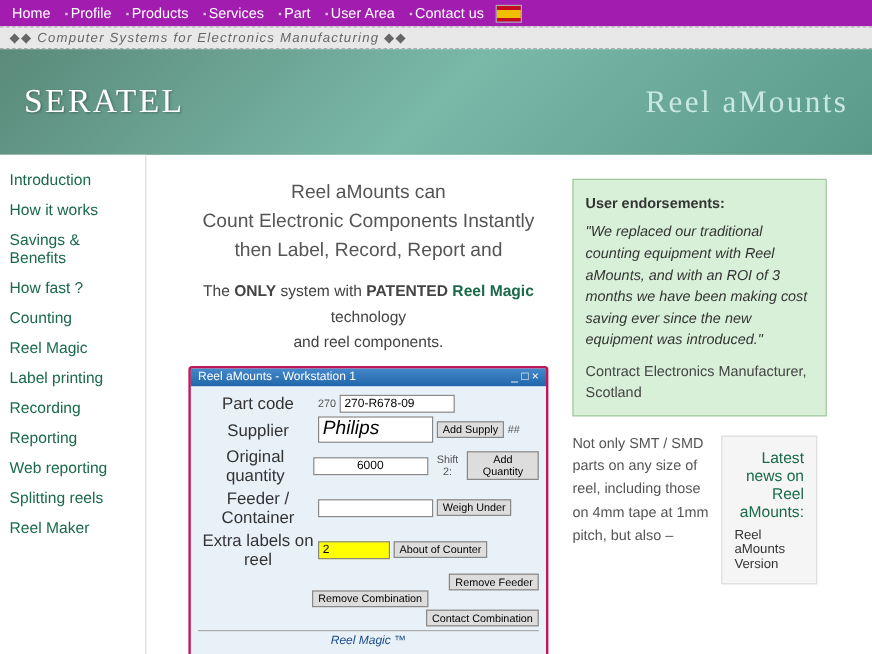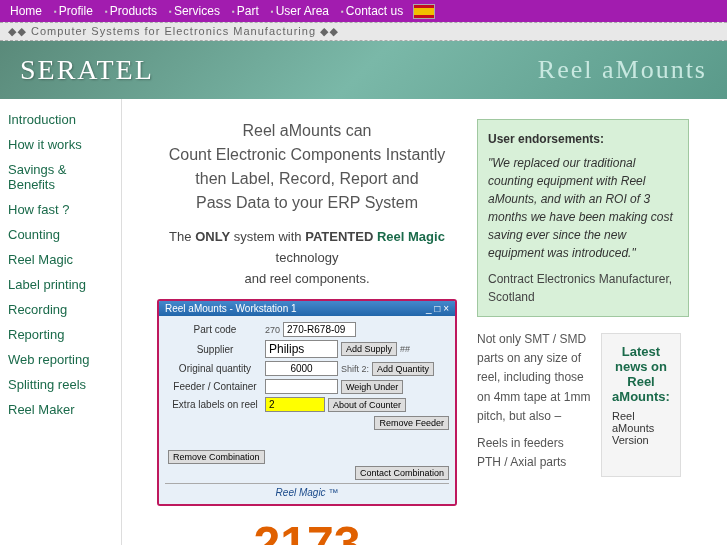--- a/index.html
+++ b/index.html
@@ -52,21 +52,21 @@
       font-size: 11px;
       color: #666;
       border-top: 1px dashed #aaa;
       border-bottom: 1px dashed #aaa;
       letter-spacing: 1px;
     }
 
     
     #header-banner {
       background: linear-gradient(135deg, #5a8a7a 0%, #7ab8a8 50%, #5a9a8a 100%);
-      padding: 13px 20px;
+      padding: 28px 20px;
       display: flex;
       align-items: center;
       justify-content: space-between;
     }
     #header-banner .site-title {
       font-size: 28px;
       color: #fff;
       font-family: serif;
       letter-spacing: 2px;
       text-shadow: 1px 1px 2px rgba(0,0,0,0.3);
@@ -158,24 +158,24 @@
 
     
     #bottom-right-panel {
       background: #f5f5f5;
       border: 1px solid #ddd;
       padding: 10px;
       margin: 8px 8px 0 0;
       font-size: 12px;
     }
     #bottom-right-panel .latest-news-title {
-      font-weight: bold;
+      font-weight: normal;
       color: #1a6a4a;
       font-size: 13px;
-      text-align: center;
+      text-align: right;
     }
 
     
     #app-screenshot {
       background: #c0d8f0;
       border: 2px solid #be185d;
       border-radius: 3px;
       padding: 0;
       margin: 10px 0;
       width: 300px;
@@ -196,28 +196,28 @@
     }
     .form-row {
       display: flex;
       align-items: center;
       margin-bottom: 3px;
       font-size: 10px;
     }
     .form-label {
       width: 100px;
       color: #333;
-      font-size: 10px;
+      font-size: 14px;
     }
     .form-input {
       background: #fff;
       border: 1px solid #888;
       padding: 1px 3px;
       font-size: 10px;
-      width: 73px;
+      width: 96px;
     }
     .form-input-value {
       background: #fff;
       border: 1px solid #888;
       padding: 1px 3px;
       font-size: 10px;
       width: 60px;
     }
     .btn-small {
       background: #ddd;
@@ -268,21 +268,21 @@
   <a class="nav-item">Home</a>
   <a class="nav-item">Profile</a>
   <a class="nav-item">Products</a>
   <a class="nav-item">Services</a>
   <a class="nav-item">Part</a>
   <a class="nav-item">User Area</a>
   <a class="nav-item">Contact us</a>
   <span class="flag-es"></span>
 </div>
 
-<div id="subtitle-bar">◆◆ <span style="letter-spacing:1px;">Computer Systems for Electronics Manufacturing</span> ◆◆</div>
+<div id="subtitle-bar">◆◆ <span style="font-style:italic; letter-spacing:1px;">Computer Systems for Electronics Manufacturing</span> ◆◆</div>
 
 <div id="header-banner">
   <span class="site-title">SERATEL</span>
   <span class="page-title">Reel aMounts</span>
 </div>
 
 <div id="main-layout">
 
   <div id="sidebar">
     <a class="sidebar-link">Introduction</a>
@@ -301,21 +301,20 @@
 
   <div id="main-content">
 
     <div style="display:flex; gap:0;">
 
       <div id="hero-section">
         <div class="hero-title">
           <span>Reel aMounts can</span><br>
           <span>Count Electronic Components Instantly</span><br>
           <span>then Label, Record, Report and</span><br>
-          <span>Pass Data to your ERP System</span>
         </div>
         <div class="hero-subtitle">
           <p>
             <span>The</span>
             <span class="bold-text">ONLY</span>
             <span> system with </span>
             <span class="bold-text">PATENTED</span>
             <span class="green-bold">Reel Magic</span>
           </p>
           <p>technology</p>
@@ -328,21 +327,21 @@
             <span>_ □ ×</span>
           </div>
           <div class="screenshot-body">
             <div class="form-row">
               <span class="form-label">Part code</span>
               <span style="font-size:9px;margin-right:3px;">270</span>
               <input class="form-input" value="270-R678-09" readonly="" style="font-size: 10px;">
             </div>
             <div class="form-row">
               <span class="form-label">Supplier</span>
-              <input class="form-input" value="Philips" readonly="" style="font-size: 12px;">
+              <input class="form-input" value="Philips" readonly="" style="font-size: 16px; font-style: italic;">
               <button class="btn-small">Add Supply</button>
               <span style="font-size:9px;margin-left:3px;">##</span>
             </div>
             <div class="form-row">
               <span class="form-label">Original quantity</span>
               <input class="form-input" value="6000" readonly="" style="font-size: 10px; text-align: center;">
               <span style="font-size:9px;margin-left:3px;">Shift 2:</span>
               <button class="btn-small">Add Quantity</button>
             </div>
             <div class="form-row">
@@ -351,21 +350,21 @@
               <button class="btn-small">Weigh Under</button>
             </div>
             <div class="form-row extra-label-row">
               <span class="form-label">Extra labels on reel</span>
               <input class="form-input-value" value="2" readonly="" style="font-size: 10px; background: rgb(255, 255, 0);">
               <button class="btn-small">About of Counter</button>
             </div>
             <div style="display:flex; gap:4px; margin-top:4px; justify-content:flex-end;">
               <button class="btn-small">Remove Feeder</button>
             </div>
-            <div style="display:flex; gap:4px; margin-top:20px; justify-content:flex-start;">
+            <div style="display:flex; gap:4px; margin-top:0; justify-content:center;">
               <button class="btn-small">Remove Combination</button>
             </div>
             <div style="display:flex; gap:4px; margin-top:2px; justify-content:flex-end;">
               <button class="btn-small">Contact Combination</button>
             </div>
             <div class="reel-magic-label">Reel Magic ™</div>
           </div>
         </div>
 
         <div id="big-number">2173</div>
@@ -382,24 +381,20 @@
 
         <div style="display:flex; margin-top:8px; margin-right:8px;">
           <div id="content-right-lower">
             <p class="smt-text">
               <span>Not only SMT / SMD</span><br>
               <span>parts on any size of</span><br>
               <span>reel, including those</span><br>
               <span>on 4mm tape at 1mm</span><br>
               <span>pitch, but also –</span>
             </p>
-            <p class="reels-text">
-              <span>Reels in feeders</span><br>
-              <span>PTH / Axial parts</span>
-            </p>
           </div>
           <div id="bottom-right-panel" style="width:80px; min-width:80px;">
             <div class="latest-news-title">Latest<br>news on<br>Reel<br>aMounts:</div>
             <div style="font-size:11px; margin-top:6px;">Reel aMounts Version</div>
           </div>
         </div>
 
       </div>
     </div>
   </div>

